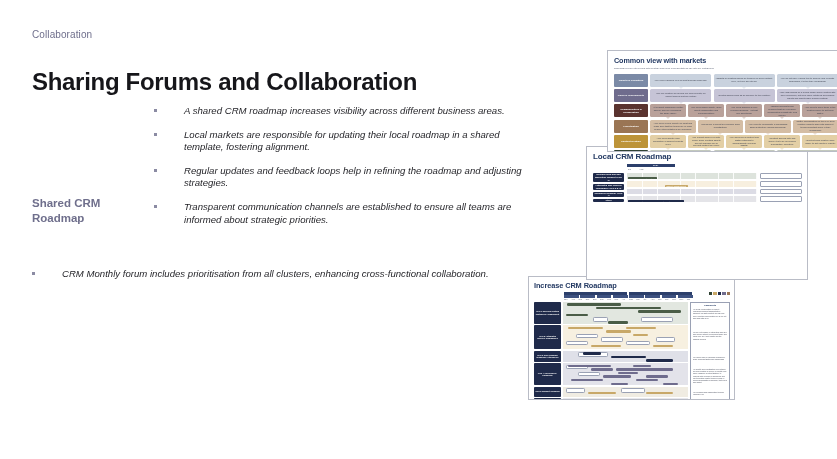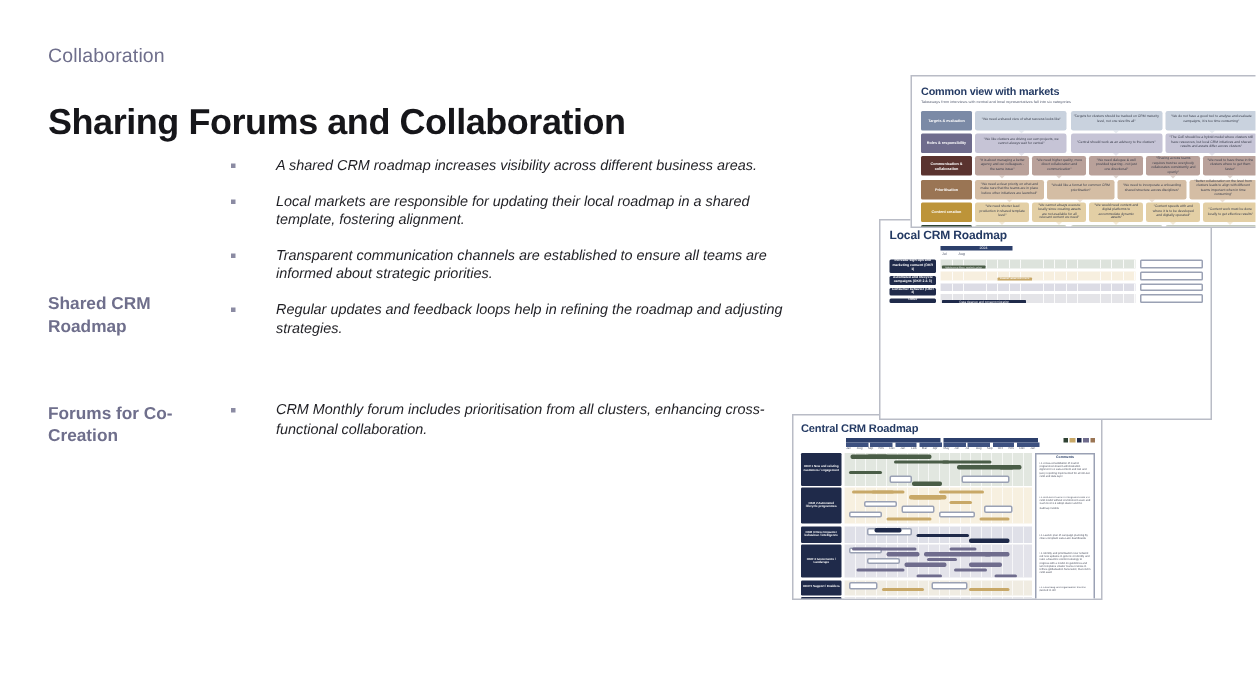--- a/index.html
+++ b/index.html
@@ -17,21 +17,21 @@
 
   
   .slide {
     position: absolute;
     inset: 0;
   }
   .breadcrumb {
     position: absolute;
     left: 32px;
     top: 29px;
-    font-size: 13px;
+    font-size: 10px;
     color: #6f6f8c;
     letter-spacing: 0.1px;
   }
   .page-title {
     position: absolute;
     left: 32px;
     top: 52px;
     font-size: 24px;
     font-weight: bold;
     color: #16161a;
@@ -245,45 +245,44 @@
       <li class="bullet">
         <span class="bullet-marker">
             <i></i>
           </span>
         <span class="bullet-text">Local markets are responsible for updating their local roadmap in a shared template, fostering alignment.</span>
       </li>
       <li class="bullet">
         <span class="bullet-marker">
             <i></i>
           </span>
-        <span class="bullet-text">Transparent communication channels are established to ensure all teams are informed about strategic priorities.</span>
+        <span class="bullet-text">Regular updates and feedback loops help in refining the roadmap and adjusting strategies.</span>
       </li>
       <li class="bullet">
         <span class="bullet-marker">
             <i></i>
           </span>
-        <span class="bullet-text">Regular updates and feedback loops help in refining the roadmap and adjusting strategies.</span>
+        <span class="bullet-text">Transparent communication channels are established to ensure all teams are informed about strategic priorities.</span>
       </li>
     </ul>
   </div>
 
   <div class="section" id="section-forums">
-    <div class="section-heading">Forums for Co-Creation</div>
     <ul class="bullets">
       <li class="bullet">
         <span class="bullet-marker">
             <i></i>
           </span>
         <span class="bullet-text">CRM Monthly forum includes prioritisation from all clusters, enhancing cross-functional collaboration.</span>
       </li>
     </ul>
   </div>
 
   <div class="thumb" id="thumb-central">
-    <div class="t-title">Central CRM Roadmap</div>
+    <div class="t-title">Increase CRM Roadmap</div>
     <div class="cr-head">
       <div class="cr-legend">
           <i style="background: rgb(47, 66, 51);"></i>
           <i style="background: rgb(200, 168, 104);"></i>
           <i style="background: rgb(31, 42, 74);"></i>
           <i style="background: rgb(111, 108, 141);"></i>
           <i style="background: rgb(154, 117, 84);"></i>
         </div>
     <div class="cr-yr" style="left: 0px; width: 63px;"></div>
         <div class="cr-yr" style="left: 65px; width: 63px;"></div>

